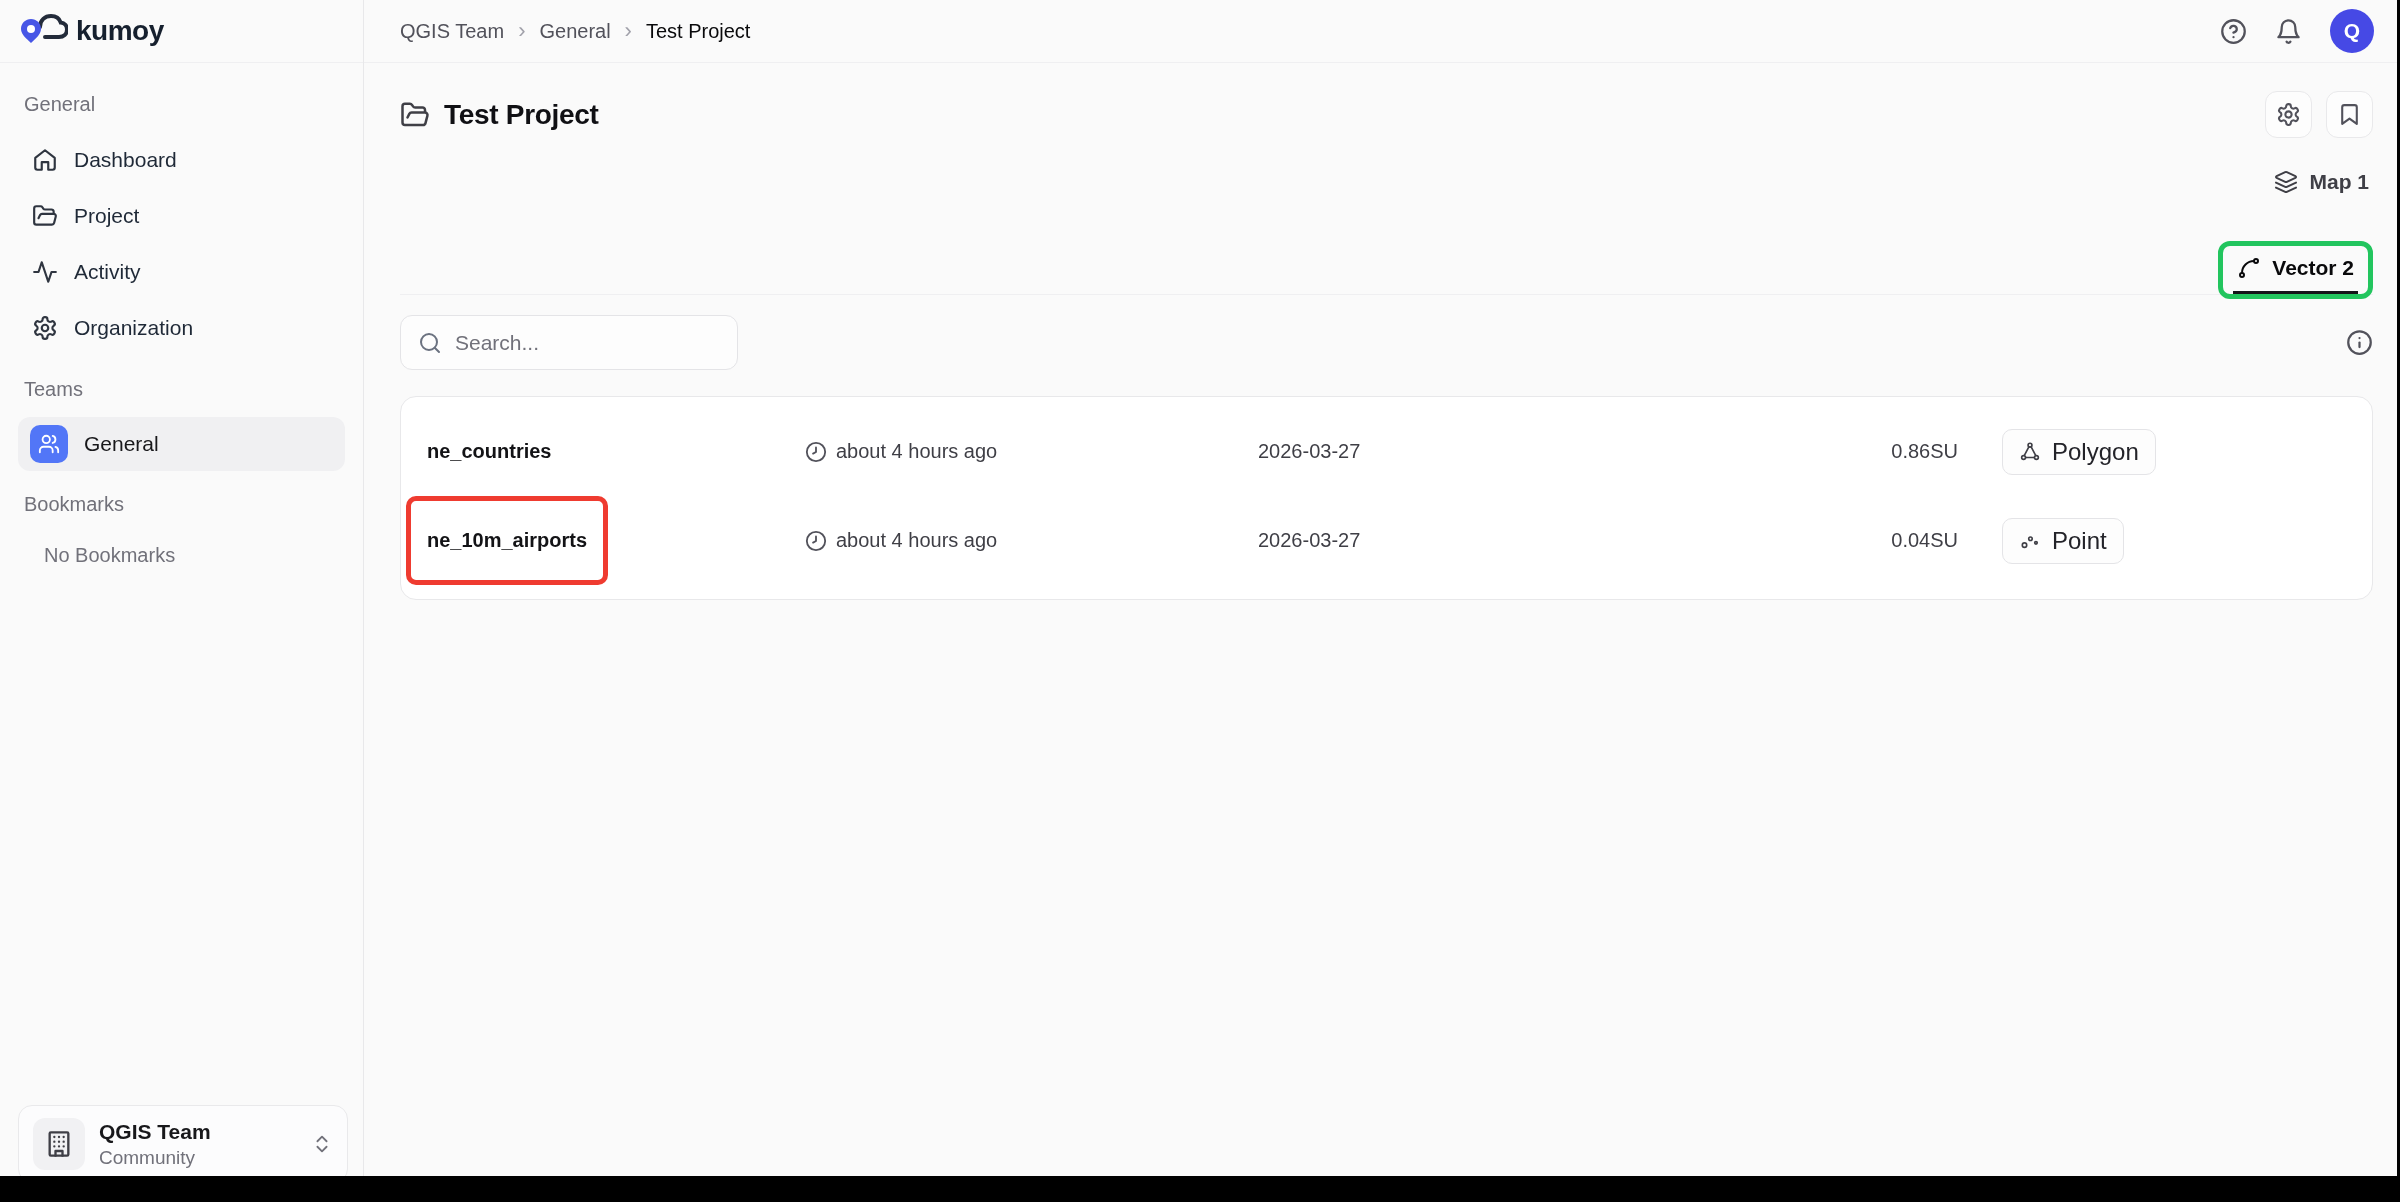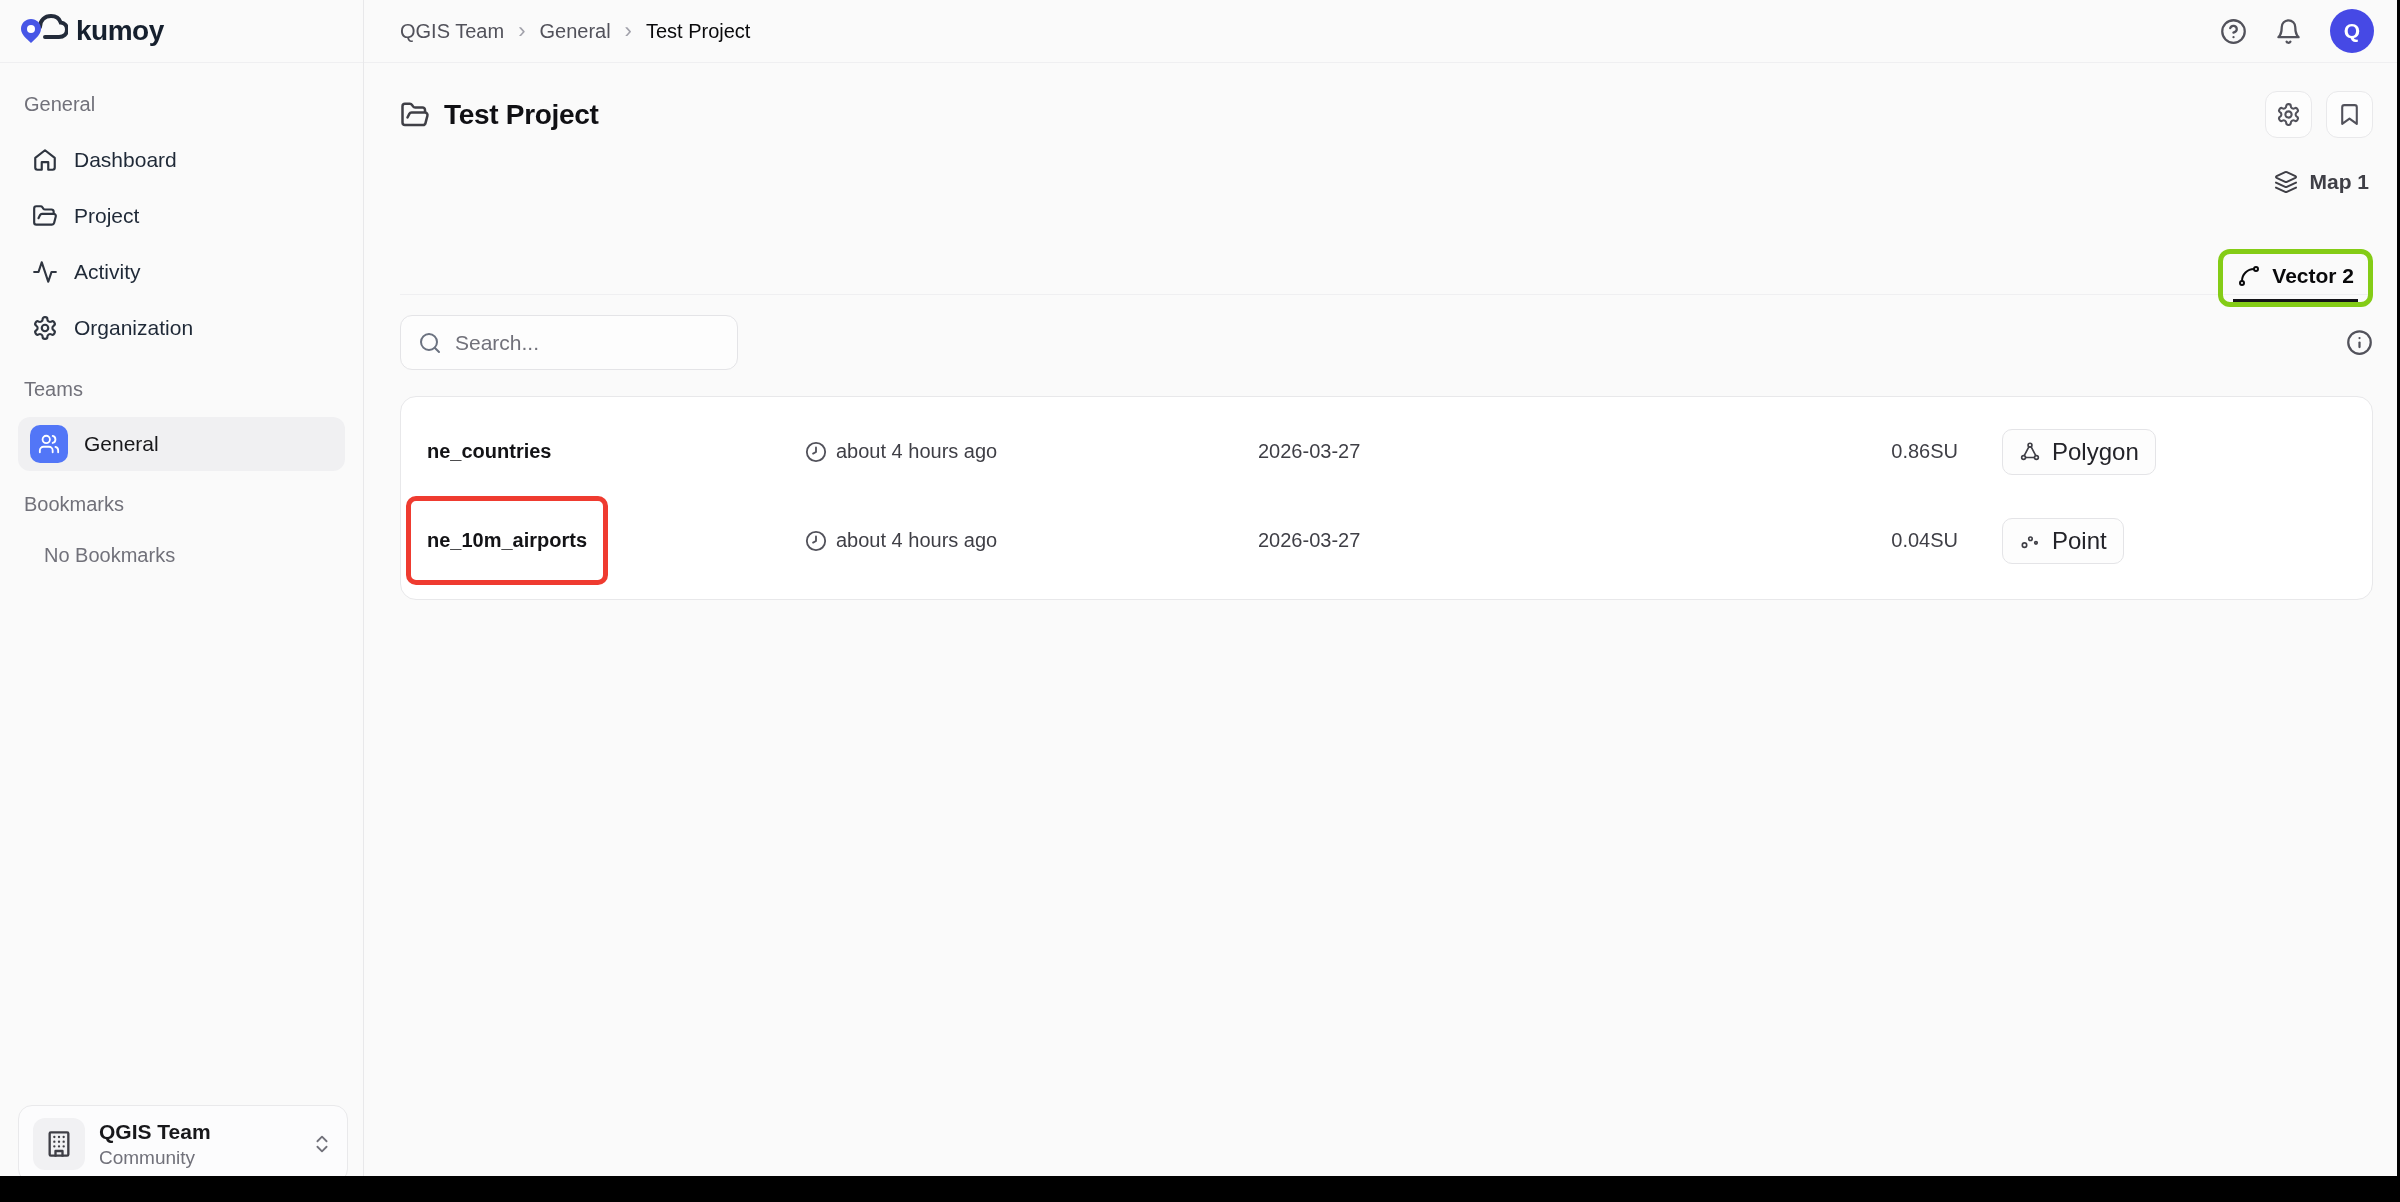--- a/index.html
+++ b/index.html
@@ -90,22 +90,22 @@
   .tabs-row {
     margin-top:22px; display:flex; align-items:flex-end; gap:26px;
     border-bottom:1px solid #efeff1; position:relative;flex-direction:column;
   }
   .tab {
     display:flex; align-items:center; gap:11px;
     font-size:21px; font-weight:600; color:#3f3f46;
     padding:10px 4px 16px; cursor:pointer;
   }
   .red-ring {
-    border:5px solid #84cc16; border-radius:12px;
-    padding:0 10px; position:relative; top:13px; background:transparent; z-index:2;
+    border:5px solid #22c55e; border-radius:12px;
+    padding:0 10px; position:relative; top:5px; background:transparent; z-index:2;
   }
   .tab.active {
     color:#09090b; border-bottom:3px solid #141418; padding-bottom:11px;
   }
 
   .search-row { margin-top:20px; display:flex; align-items:center; }
   .search-box {
     width:338px; height:55px; background:#fdfdfd;
     border:1px solid #e4e4e7; border-radius:12px;
     display:flex; align-items:center; gap:13px; padding:0 17px; color:#6b7280;

